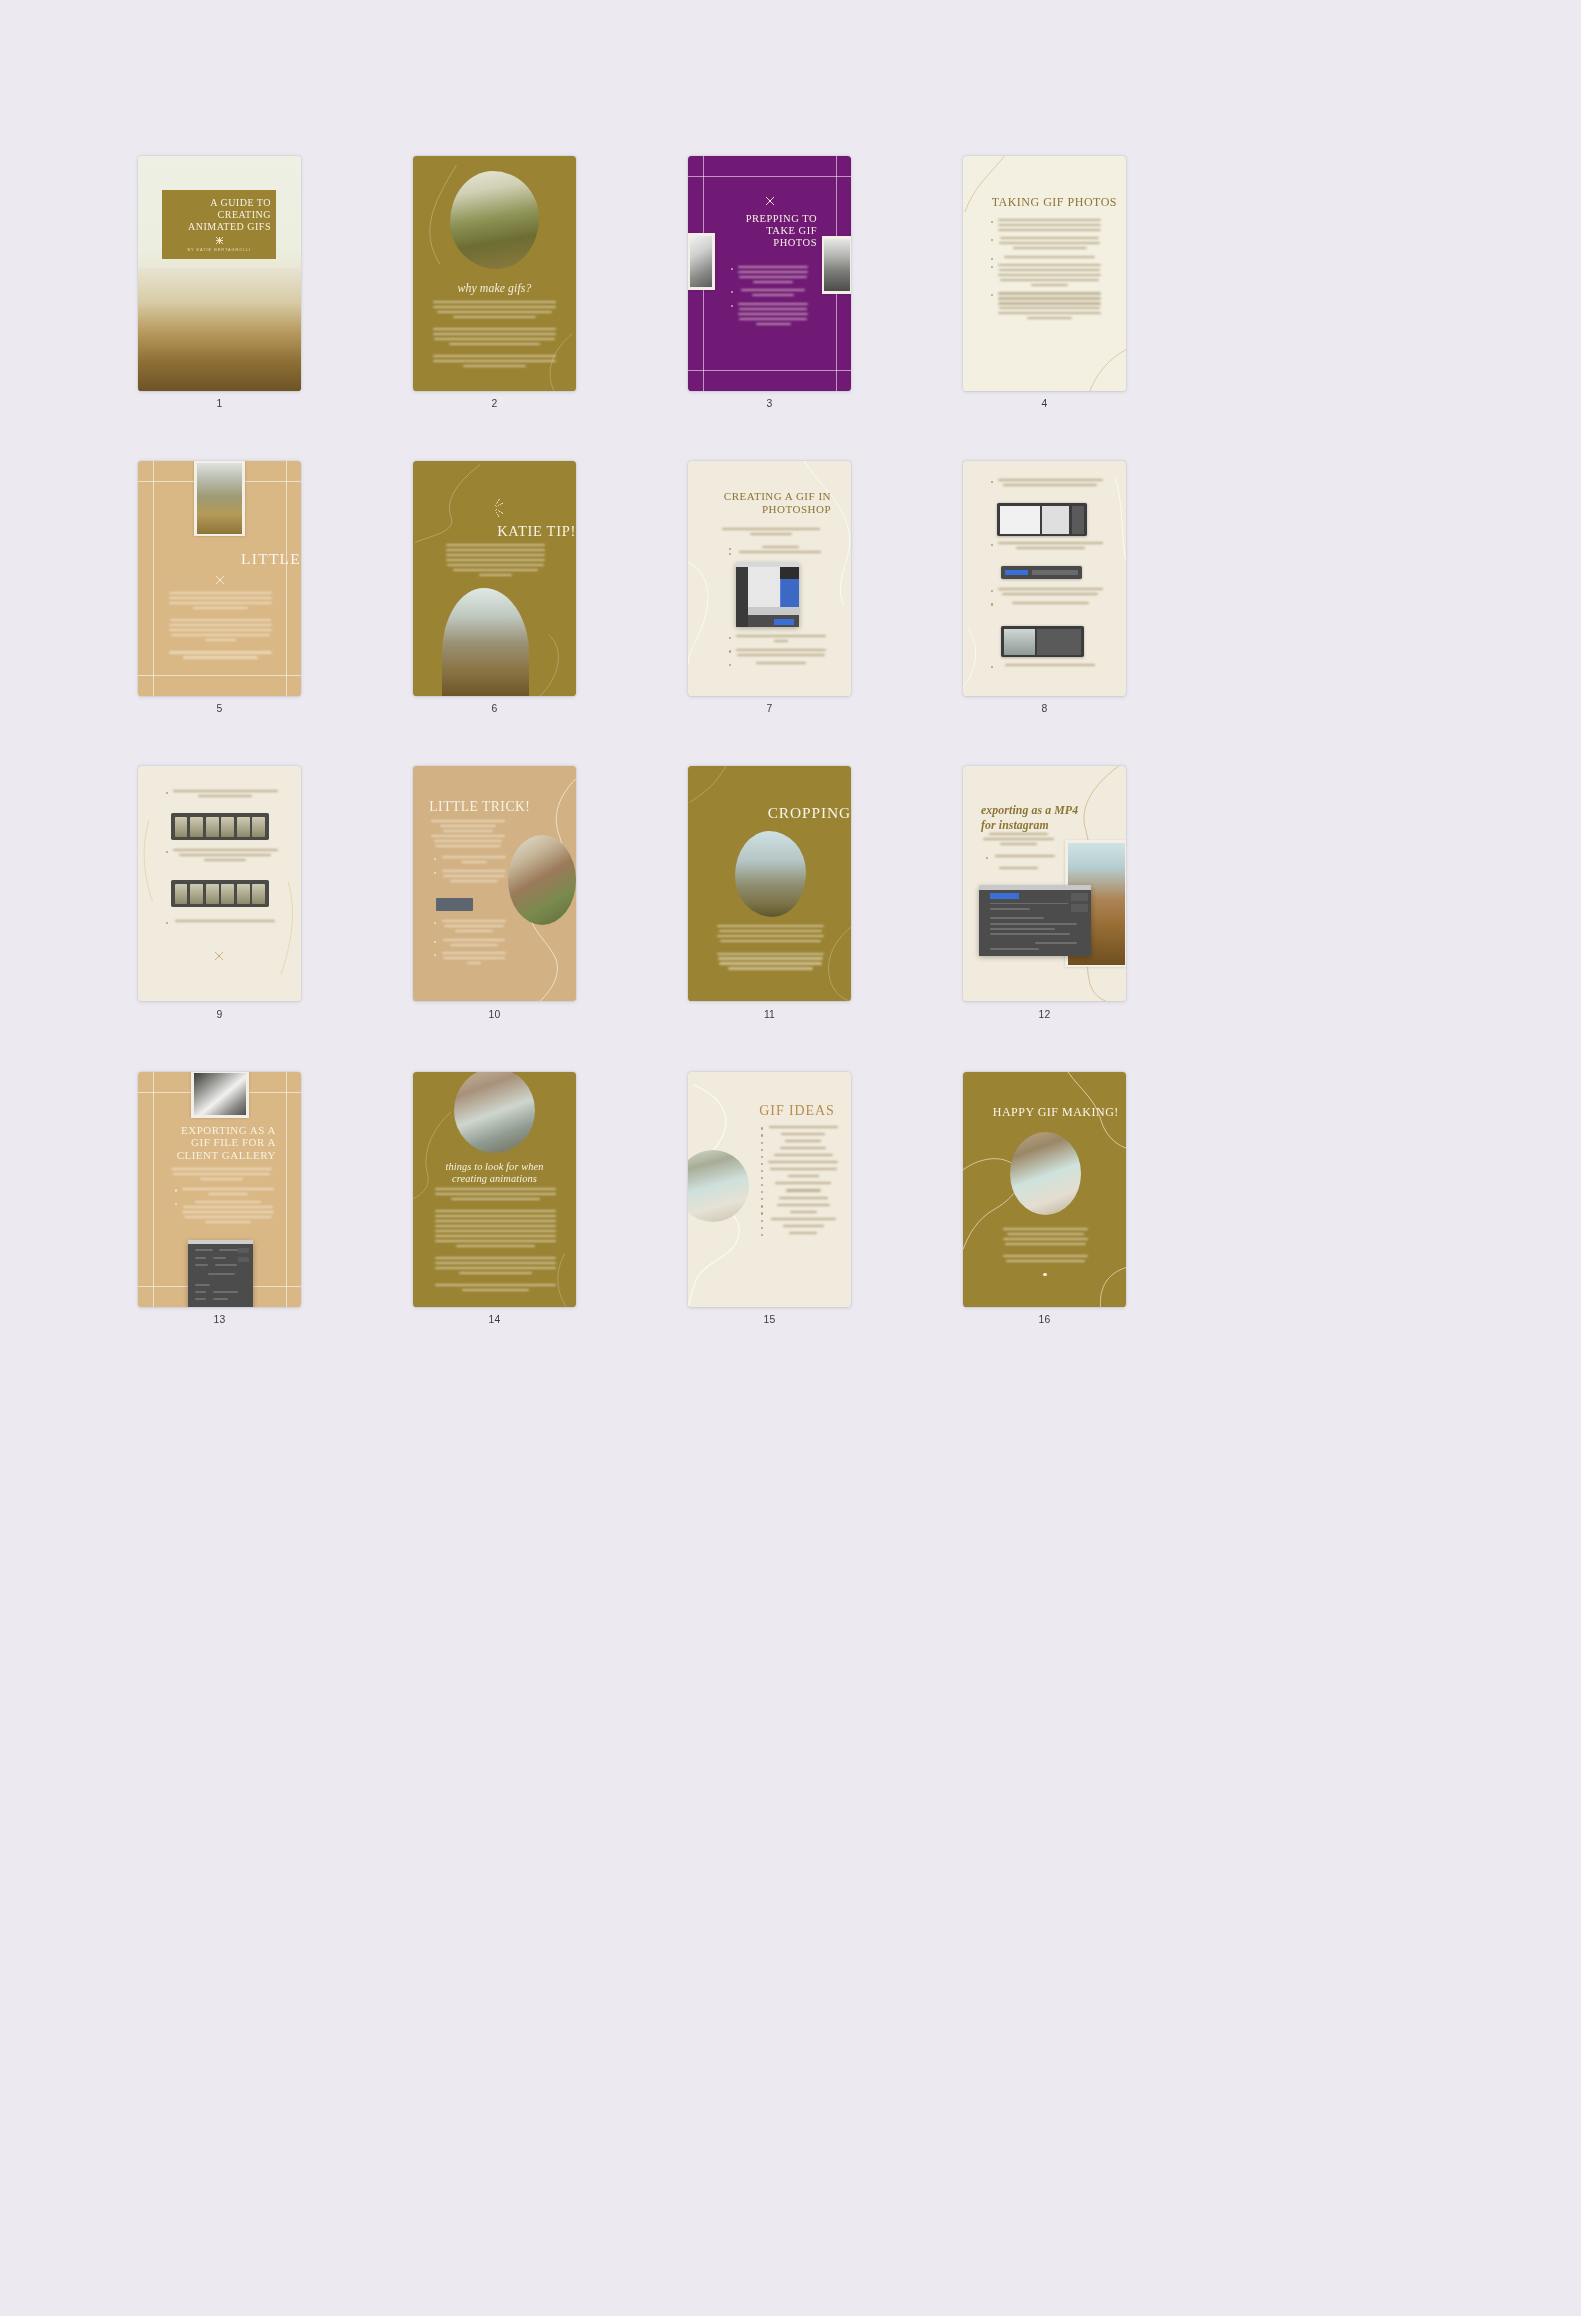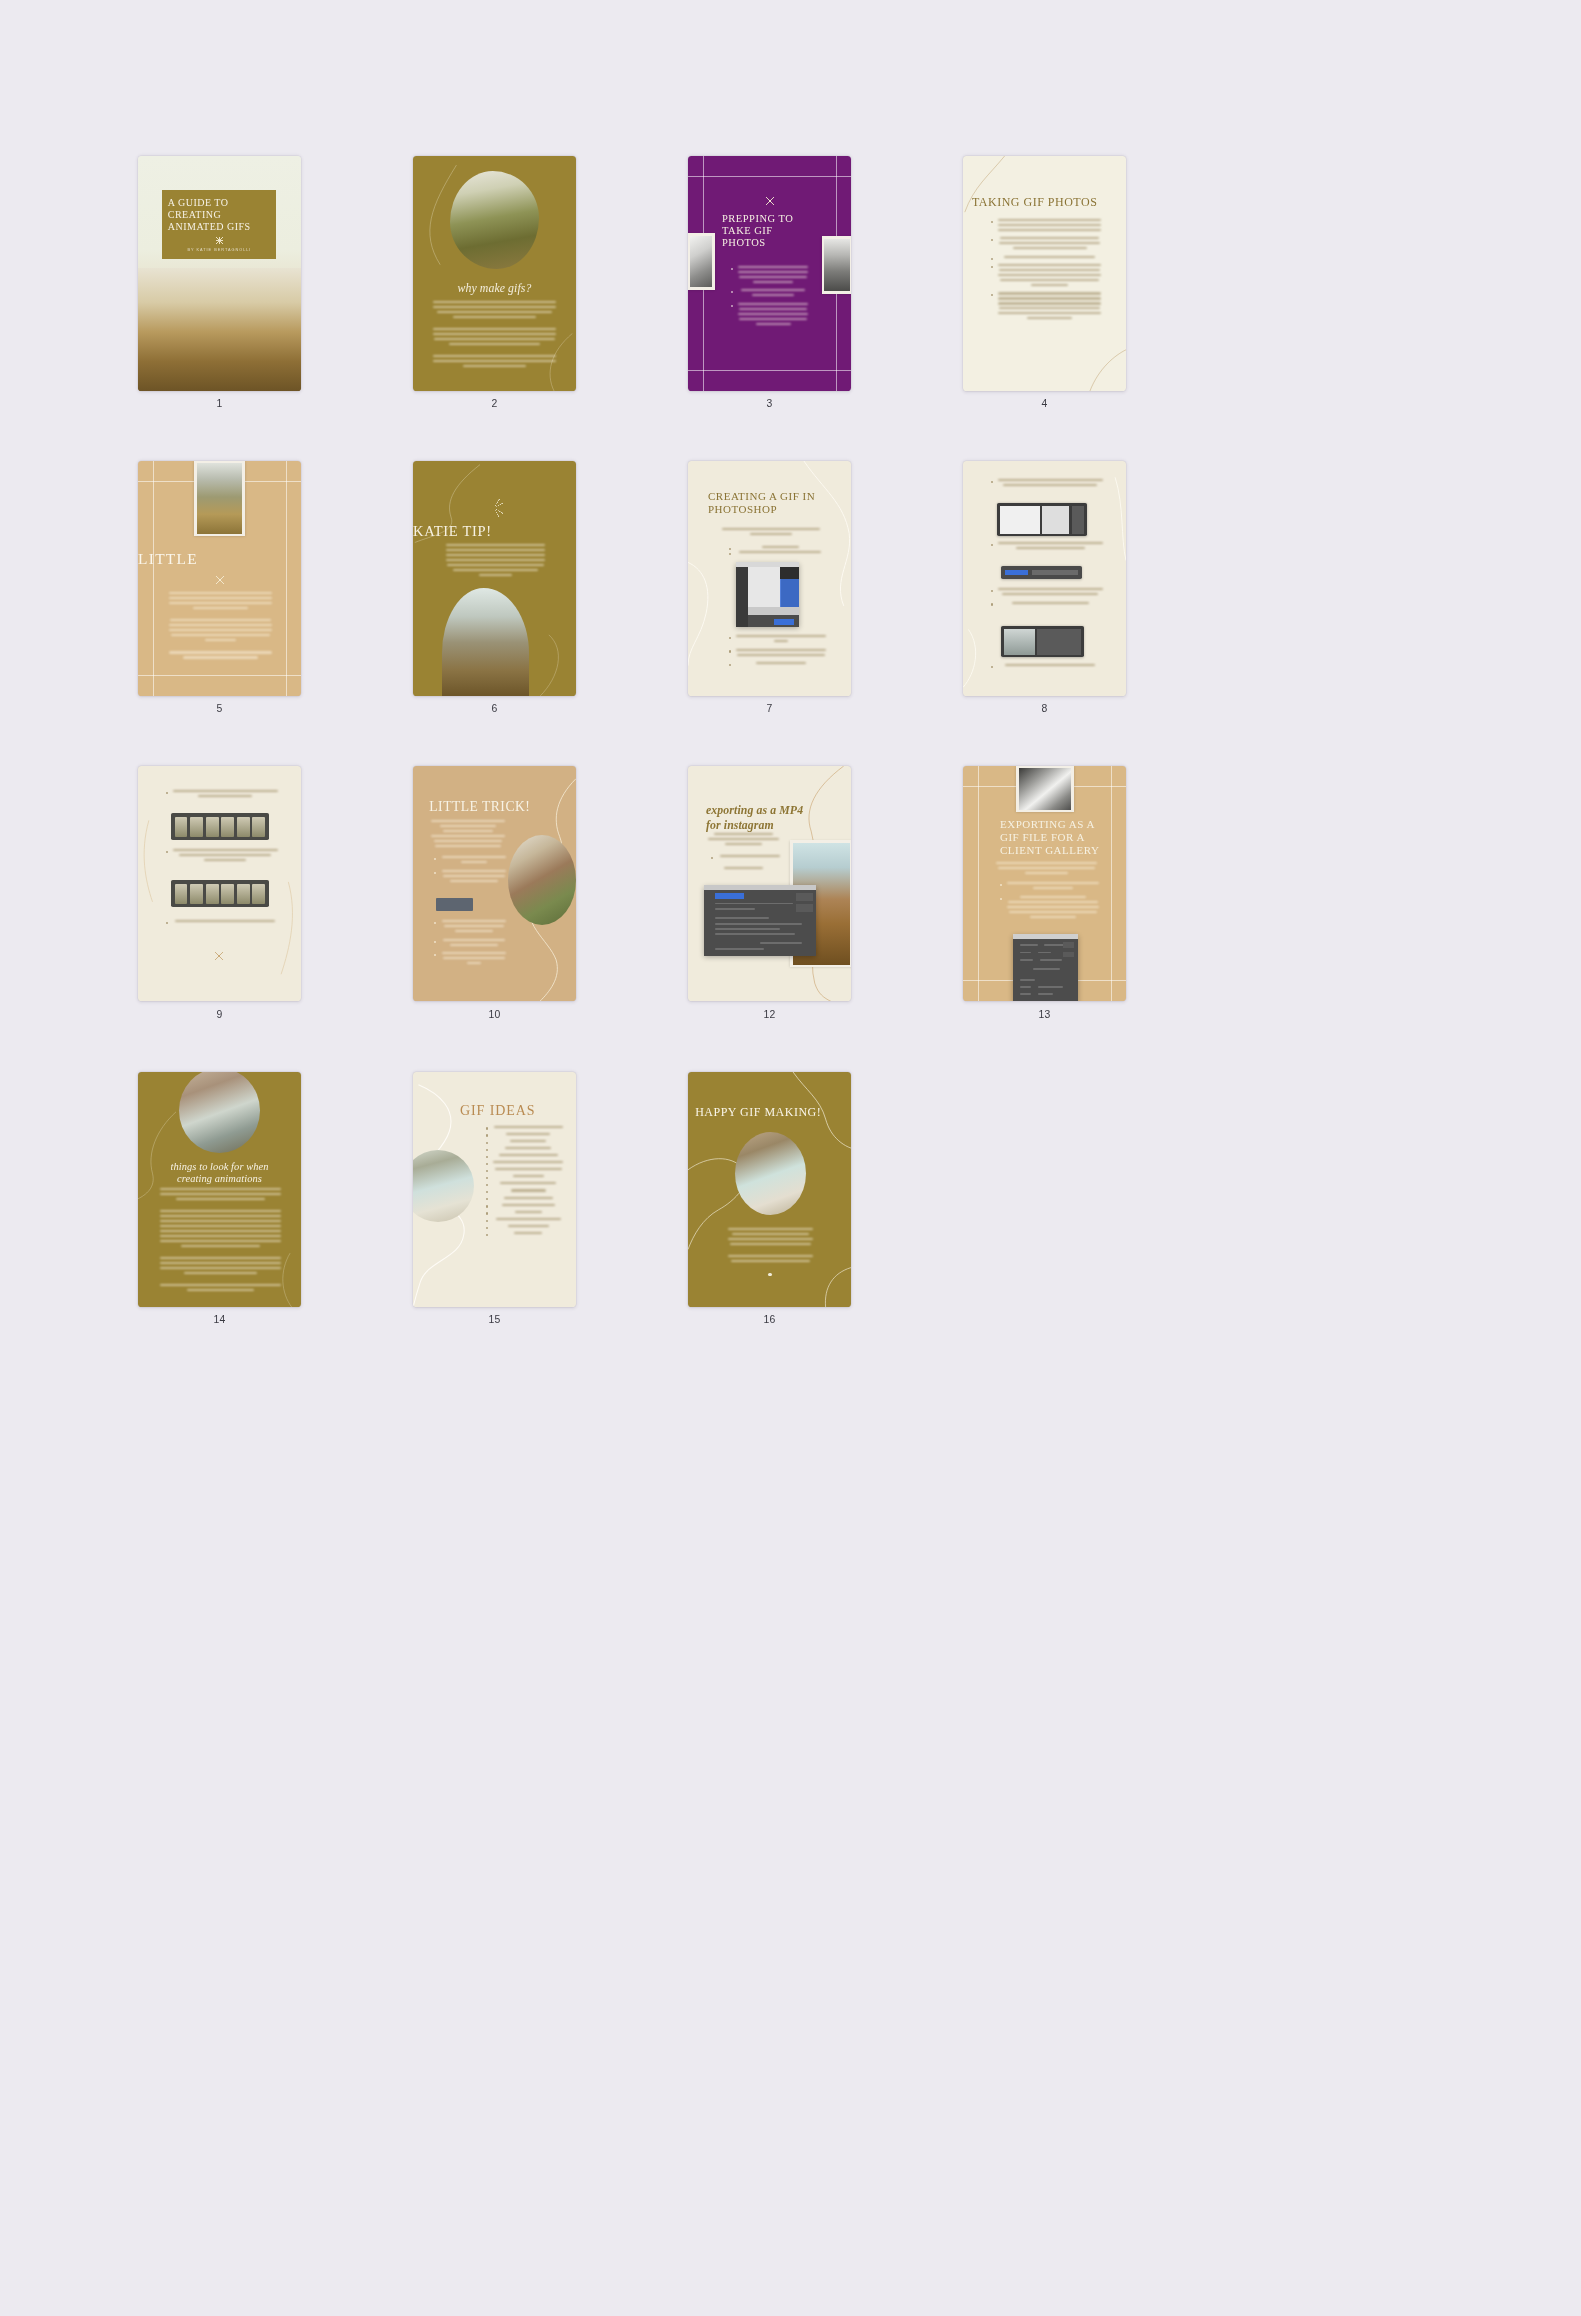--- a/index.html
+++ b/index.html
@@ -62,21 +62,21 @@
         rgba(245,235,210,0.9) 225deg 227deg, transparent 227deg 268deg,
         rgba(245,235,210,0.9) 270deg 272deg, transparent 272deg 313deg,
         rgba(245,235,210,0.9) 315deg 317deg, transparent 317deg 360deg);
   }
 
   .serif-title {
     font-family: "Liberation Serif", serif;
     font-weight: 400;
     letter-spacing: 0.5px;
     line-height: 1.16;
-    text-align: left;
+    text-align: right;
   }
   .script-title {
     font-family: "Liberation Serif", serif;
     font-style: italic;
     font-weight: 400;
     letter-spacing: 0.1px;
     line-height: 1.2;
   }
   .blur-lines { position:absolute; }
   .bl {
@@ -526,20 +526,42 @@
               <span class="bdot light"></span>
             <div class="bl light" style="width:98%"></div>
             <div class="bl light" style="width:94%"></div>
             <div class="bl light" style="width:20%"></div>
           </div>
         </div>
       </div>
       <div class="caption">10</div>
     </div>
 
+    <div class="cell">
+      <div class="page" style="background:#9a8333;">
+        <svg class="squiggle" viewBox="0 0 180 260" preserveAspectRatio="none">
+          <path d="M42 0 C 28 24, 14 32, 2 40" stroke="rgba(240,232,206,0.40)" stroke-width="0.9" fill="none"></path>
+          <path d="M180 178 C 160 194, 150 216, 158 240 C 163 252, 172 258, 180 260" stroke="rgba(240,232,206,0.38)" stroke-width="0.9" fill="none"></path>
+        </svg>
+        <div class="serif-title" style="position:absolute;left:0;right:0;top:38px;color:#f9f5e8;font-size:15.4px;letter-spacing:0.9px;">CROPPING</div>
+        <div class="photo img-cactus oval" style="left:47px;top:65px;width:71px;height:86px;"></div>
+        <div class="blur-lines" style="left:29px;right:27px;top:159px;">
+          <div class="bl light" style="width:100%"></div>
+          <div class="bl light" style="width:96%"></div>
+          <div class="bl light" style="width:100%"></div>
+          <div class="bl light" style="width:94%"></div>
+          <div style="height:7.2px"></div>
+          <div class="bl light" style="width:100%"></div>
+          <div class="bl light" style="width:98%"></div>
+          <div class="bl light" style="width:96%"></div>
+          <div class="bl light" style="width:80%"></div>
+        </div>
+      </div>
+      <div class="caption">11</div>
+    </div>
 
     <div class="cell">
       <div class="page" style="background:#f0ebdc;">
         <svg class="squiggle" viewBox="0 0 180 260" preserveAspectRatio="none">
           <path d="M172 0 C 140 24, 128 48, 136 72 C 144 98, 130 120, 138 150 C 146 180, 132 210, 140 240 C 144 252, 150 256, 158 260" stroke="rgba(196,152,96,0.65)" stroke-width="0.9" fill="none"></path>
         </svg>
         <div class="script-title" style="position:absolute;left:18px;right:43px;top:37px;color:#8d7534;font-size:11.8px;font-weight:600;">exporting as a MP4 for instagram</div>
         <div class="blur-lines" style="left:20px;width:71px;top:67px;">
           <div class="bl dark" style="width:82%"></div>
           <div class="bl dark" style="width:100%"></div>

